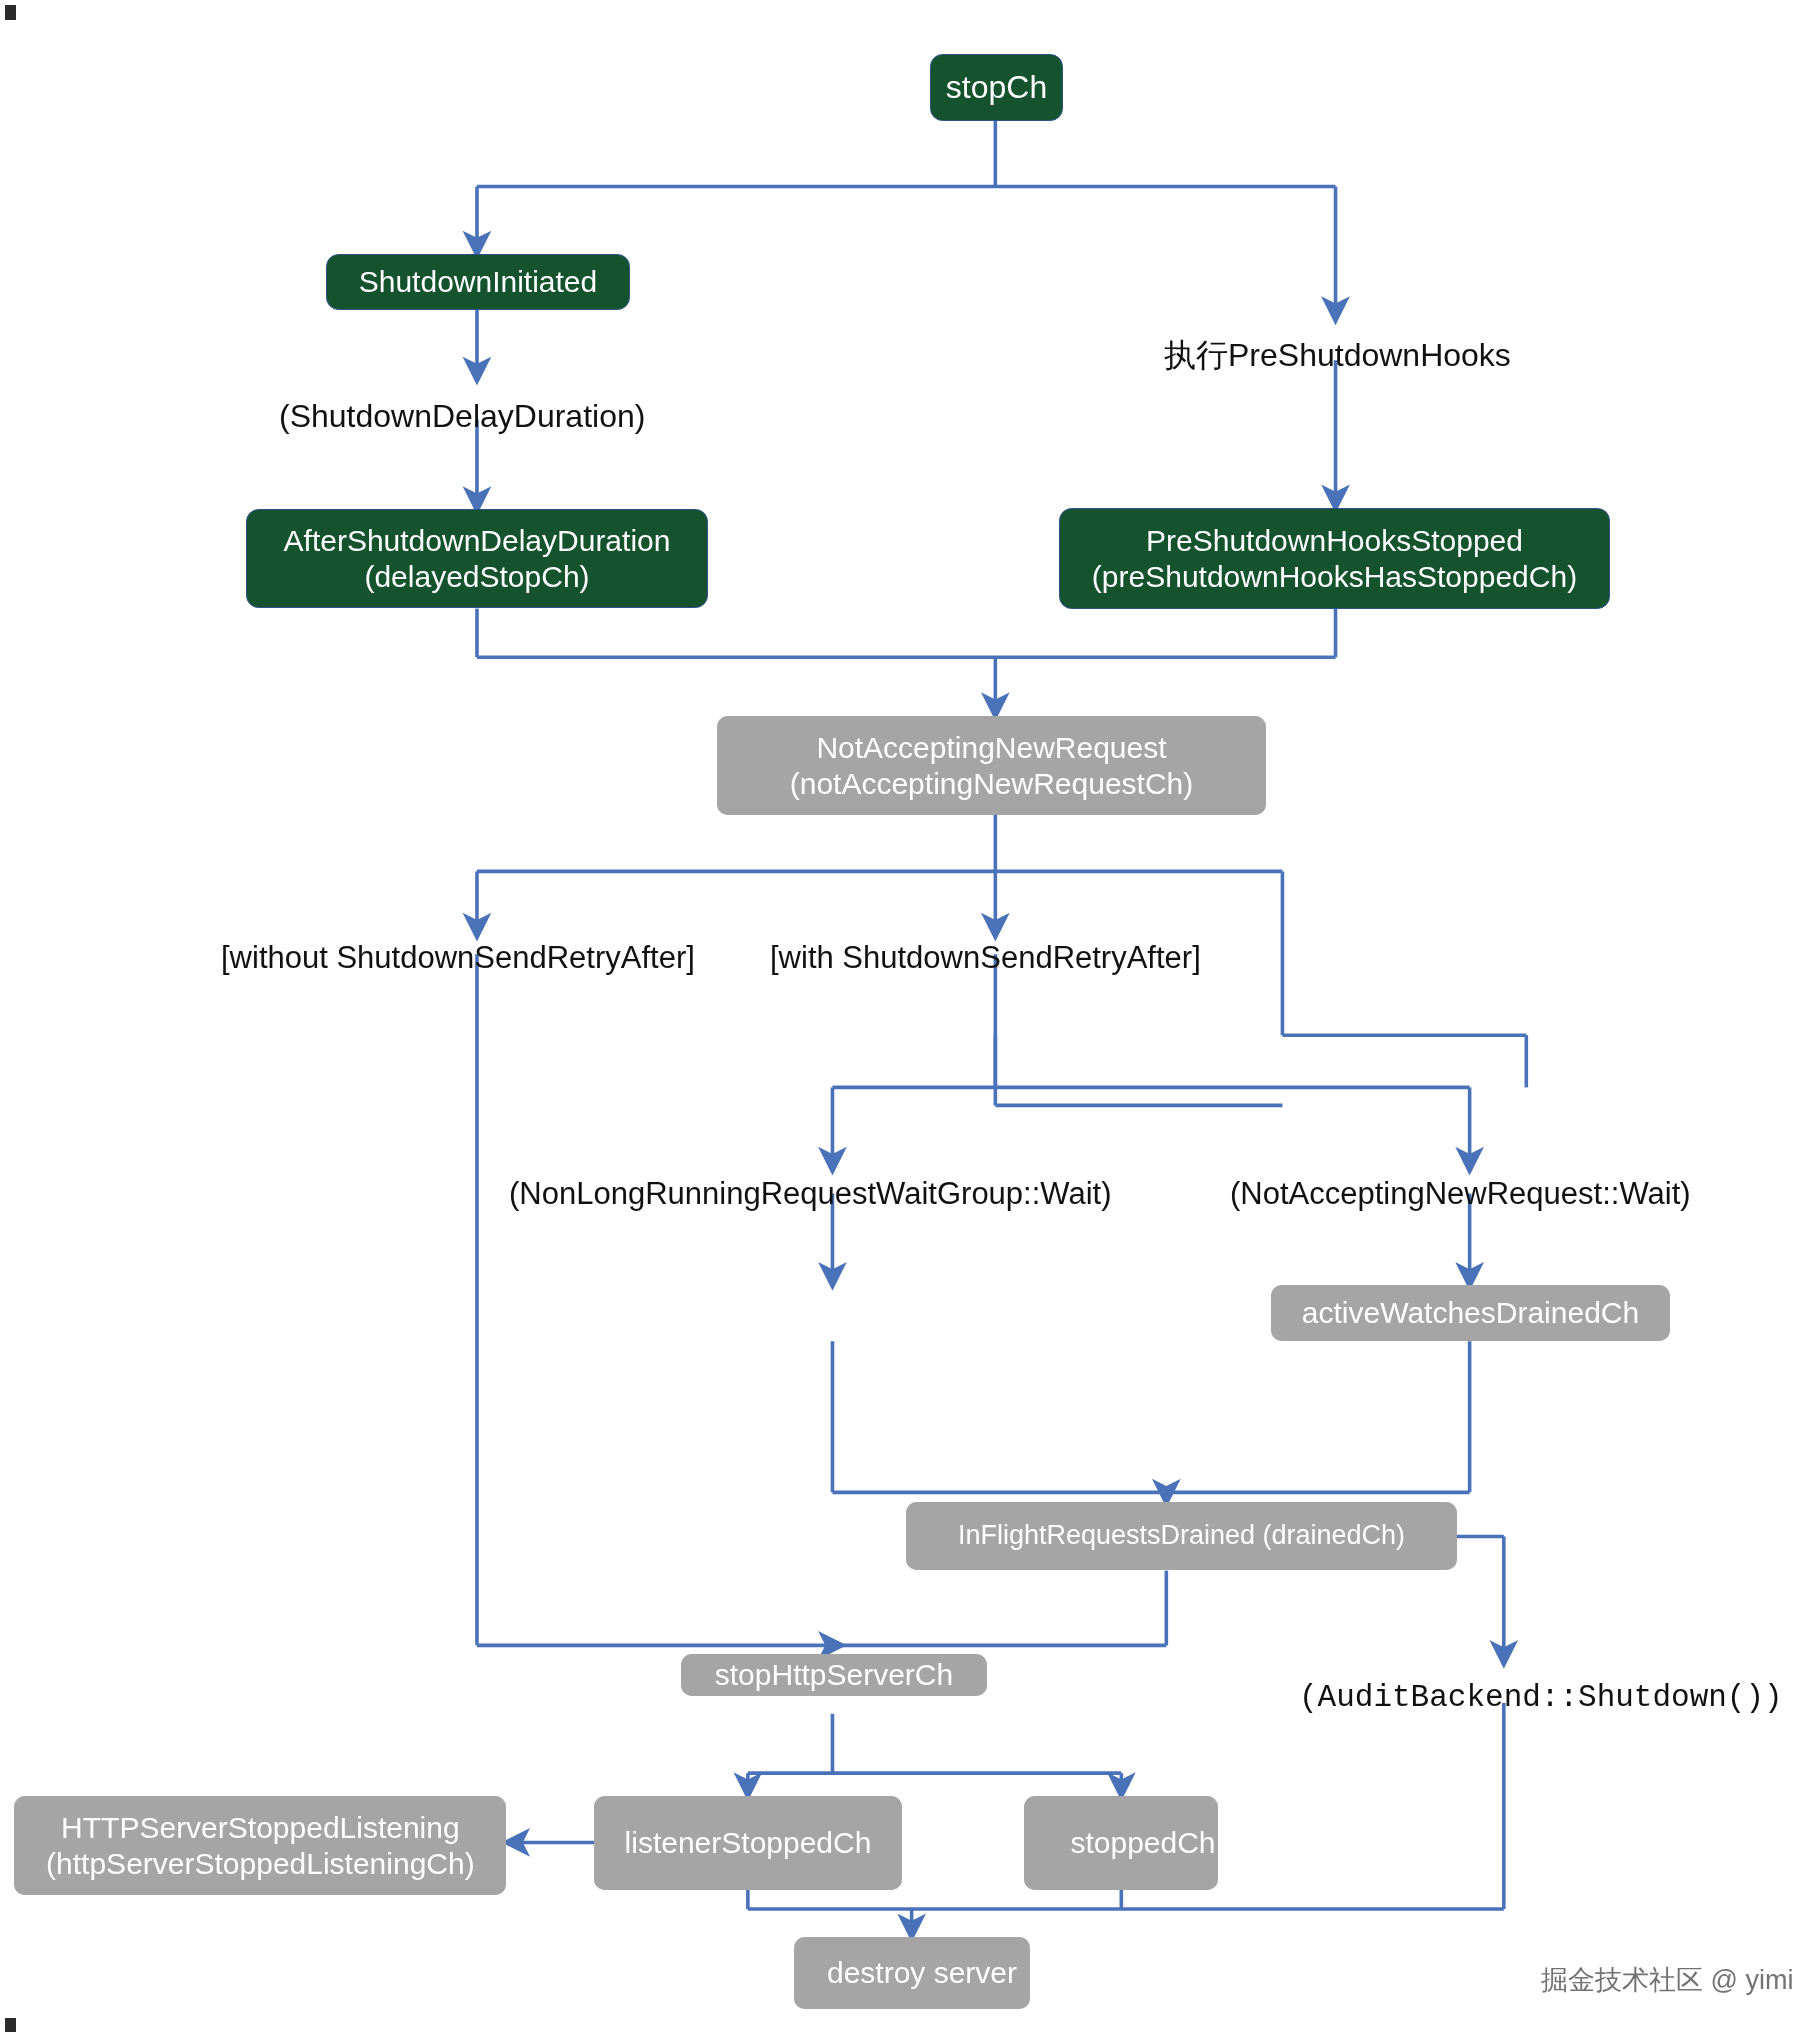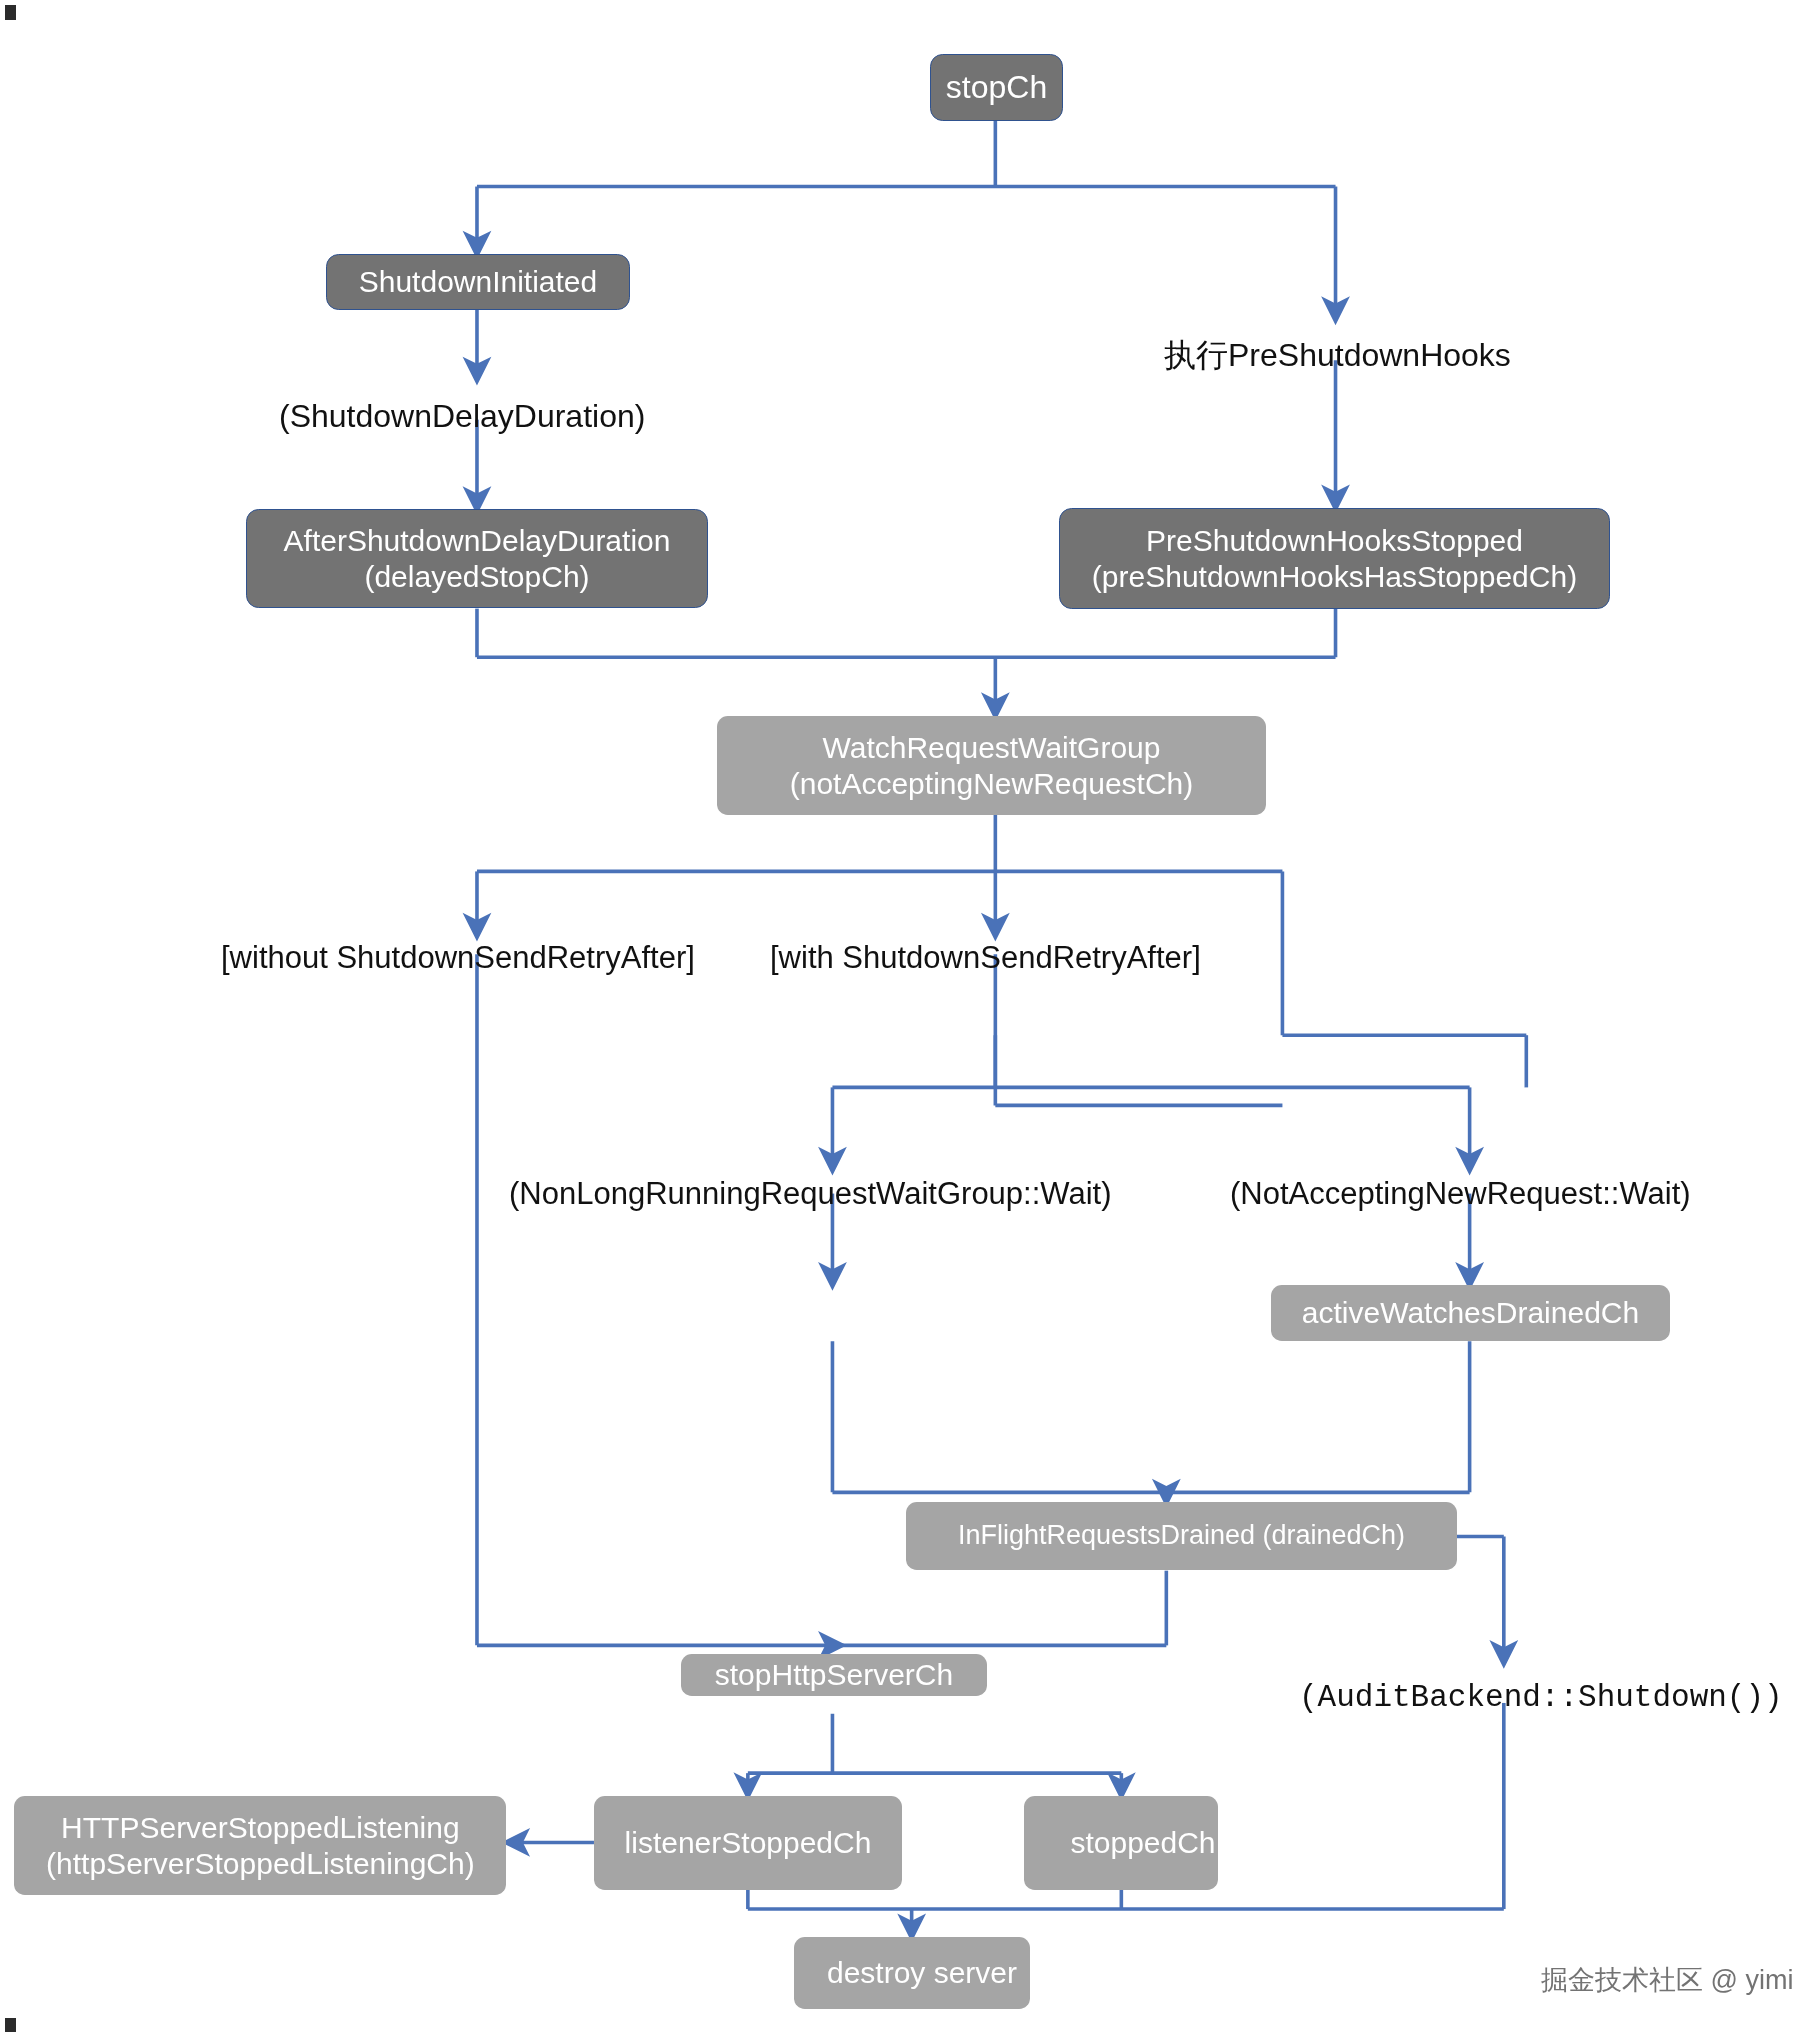--- a/index.html
+++ b/index.html
@@ -4,21 +4,21 @@
 <style>
   html,body{margin:0;padding:0;background:#ffffff;}
   body{width:1817px;height:2038px;position:relative;overflow:hidden;
        font-family:"Liberation Sans","DejaVu Sans",sans-serif;}
   #stage{position:absolute;left:0;top:0;width:1817px;height:2038px;}
   svg#wires{position:absolute;left:0;top:0;width:1817px;height:2038px;}
 
   .node{position:absolute;box-sizing:border-box;display:flex;
         align-items:center;justify-content:center;text-align:center;
         color:#ffffff;line-height:1.18;white-space:pre-line;}
-  .node.blue{background:#737373;border:1.8px solid #2F528F;border-radius:12.6px;}
+  .node.blue{background:#14532d;border:1.8px solid #2F528F;border-radius:12.6px;}
   .node.grey{background:#A5A5A5;border:none;border-radius:10.8px;}
 
   .edge-label{position:absolute;color:#111111;white-space:nowrap;
               line-height:1.1;}
 
   .corner-mark{position:absolute;width:10.8px;height:14.4px;background:#2b2b2b;}
   .watermark{position:absolute;color:#737373;white-space:nowrap;}
 </style>
 </head>
 <body>
@@ -98,21 +98,21 @@
       <path d="M1013,2121 L1013,2142" marker-end="url(#ah)"></path>
     </g>
   </svg>
 
   <div class="node blue" style="left:930px;top:54px;width:133px;height:67px;font-size:32px;"><span>stopCh</span></div>
   <div class="node blue" style="left:326px;top:254px;width:304px;height:56px;font-size:30px;"><span>ShutdownInitiated</span></div>
   <div class="node blue" style="left:246px;top:509px;width:462px;height:99px;font-size:30px;"><span>AfterShutdownDelayDuration
 (delayedStopCh)</span></div>
   <div class="node blue" style="left:1059px;top:508px;width:551px;height:101px;font-size:30px;"><span>PreShutdownHooksStopped
 (preShutdownHooksHasStoppedCh)</span></div>
-  <div class="node grey" style="left:717px;top:716px;width:549px;height:99px;font-size:30px;"><span>WatchRequestWaitGroup
+  <div class="node grey" style="left:717px;top:716px;width:549px;height:99px;font-size:30px;"><span>NotAcceptingNewRequest
 (notAcceptingNewRequestCh)</span></div>
   <div class="node grey" style="left:1271px;top:1285px;width:399px;height:56px;font-size:30px;"><span>activeWatchesDrainedCh</span></div>
   <div class="node grey" style="left:886px;top:1502px;width:551px;height:68px;font-size:27px;margin-left:20px;"><span>InFlightRequestsDrained (drainedCh)</span></div>
   <div class="node grey" style="left:681px;top:1654px;width:306px;height:42px;font-size:30px;"><span>stopHttpServerCh</span></div>
   <div class="node grey" style="left:14.4px;top:1796px;width:492px;height:99px;font-size:30px;"><span>HTTPServerStoppedListening
 (httpServerStoppedListeningCh)</span></div>
   <div class="node grey" style="left:594px;top:1796px;width:308px;height:94px;font-size:30px;"><span>listenerStoppedCh</span></div>
   <div class="node grey" style="left:1024px;top:1796px;width:194px;height:94px;font-size:30px;padding-left:44px;"><span>stoppedCh</span></div>
   <div class="node grey" style="left:794px;top:1937px;width:236px;height:72px;font-size:30px;padding-left:20px;"><span>destroy server</span></div>
 

